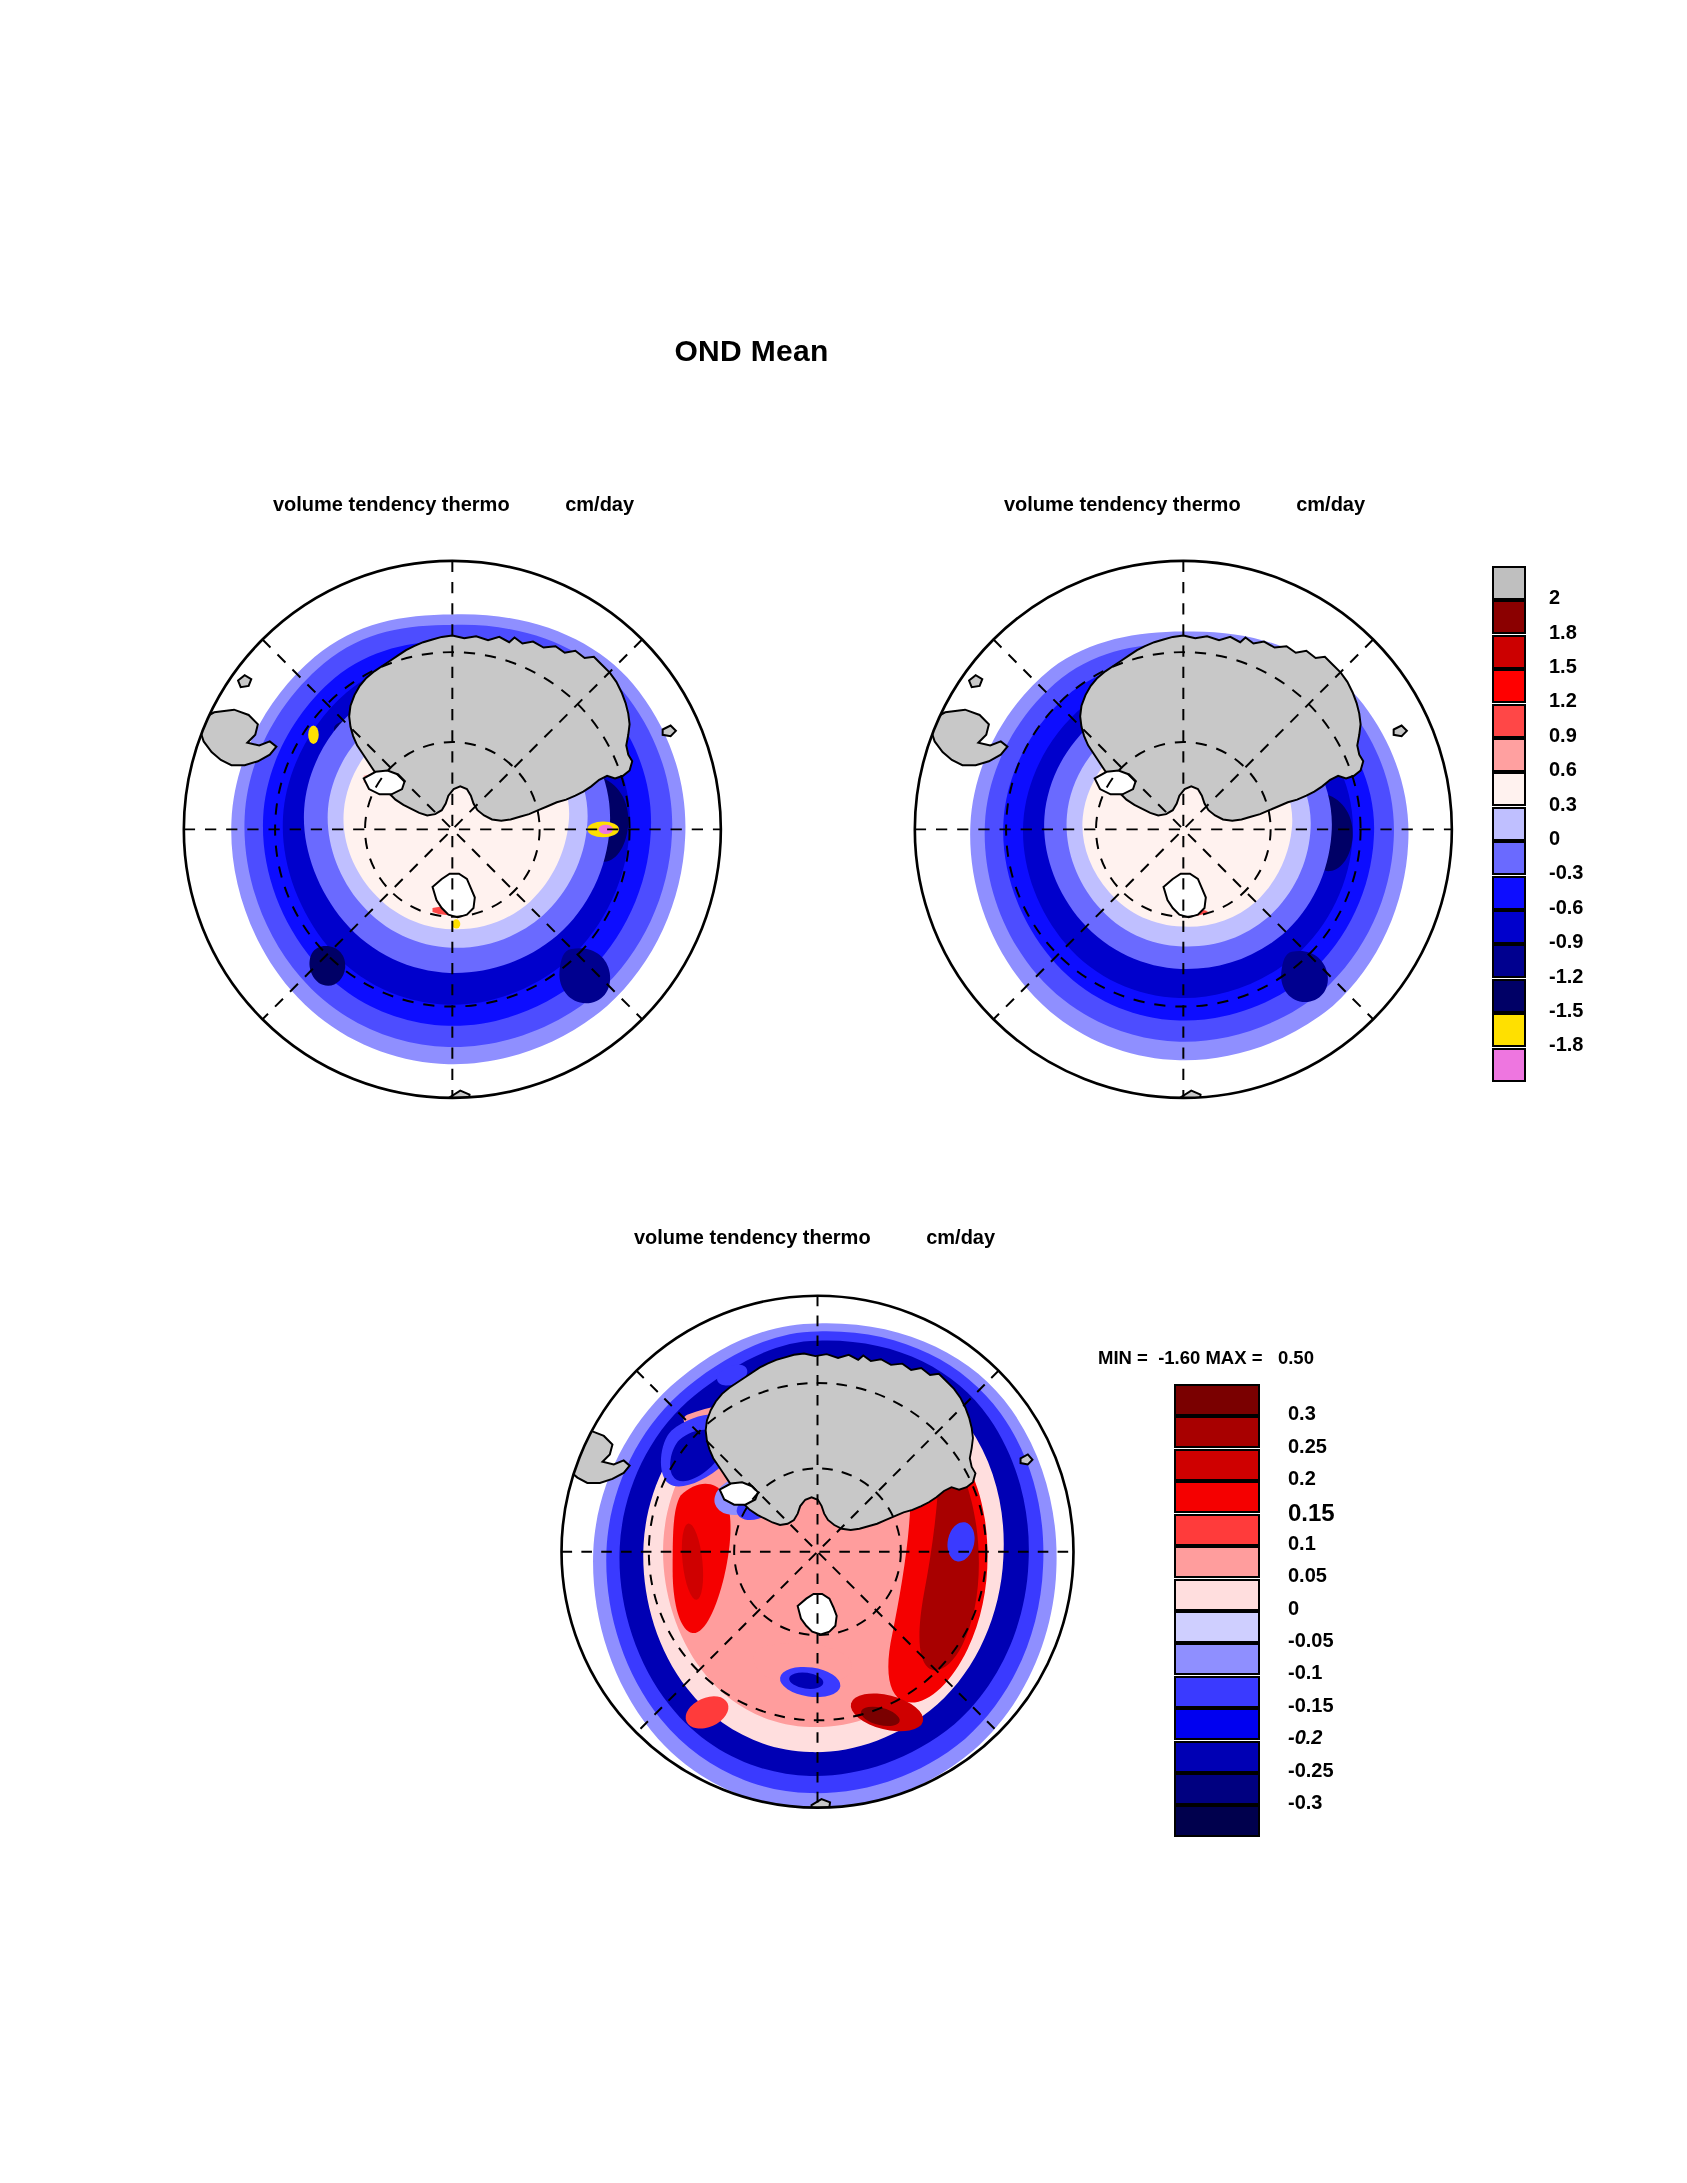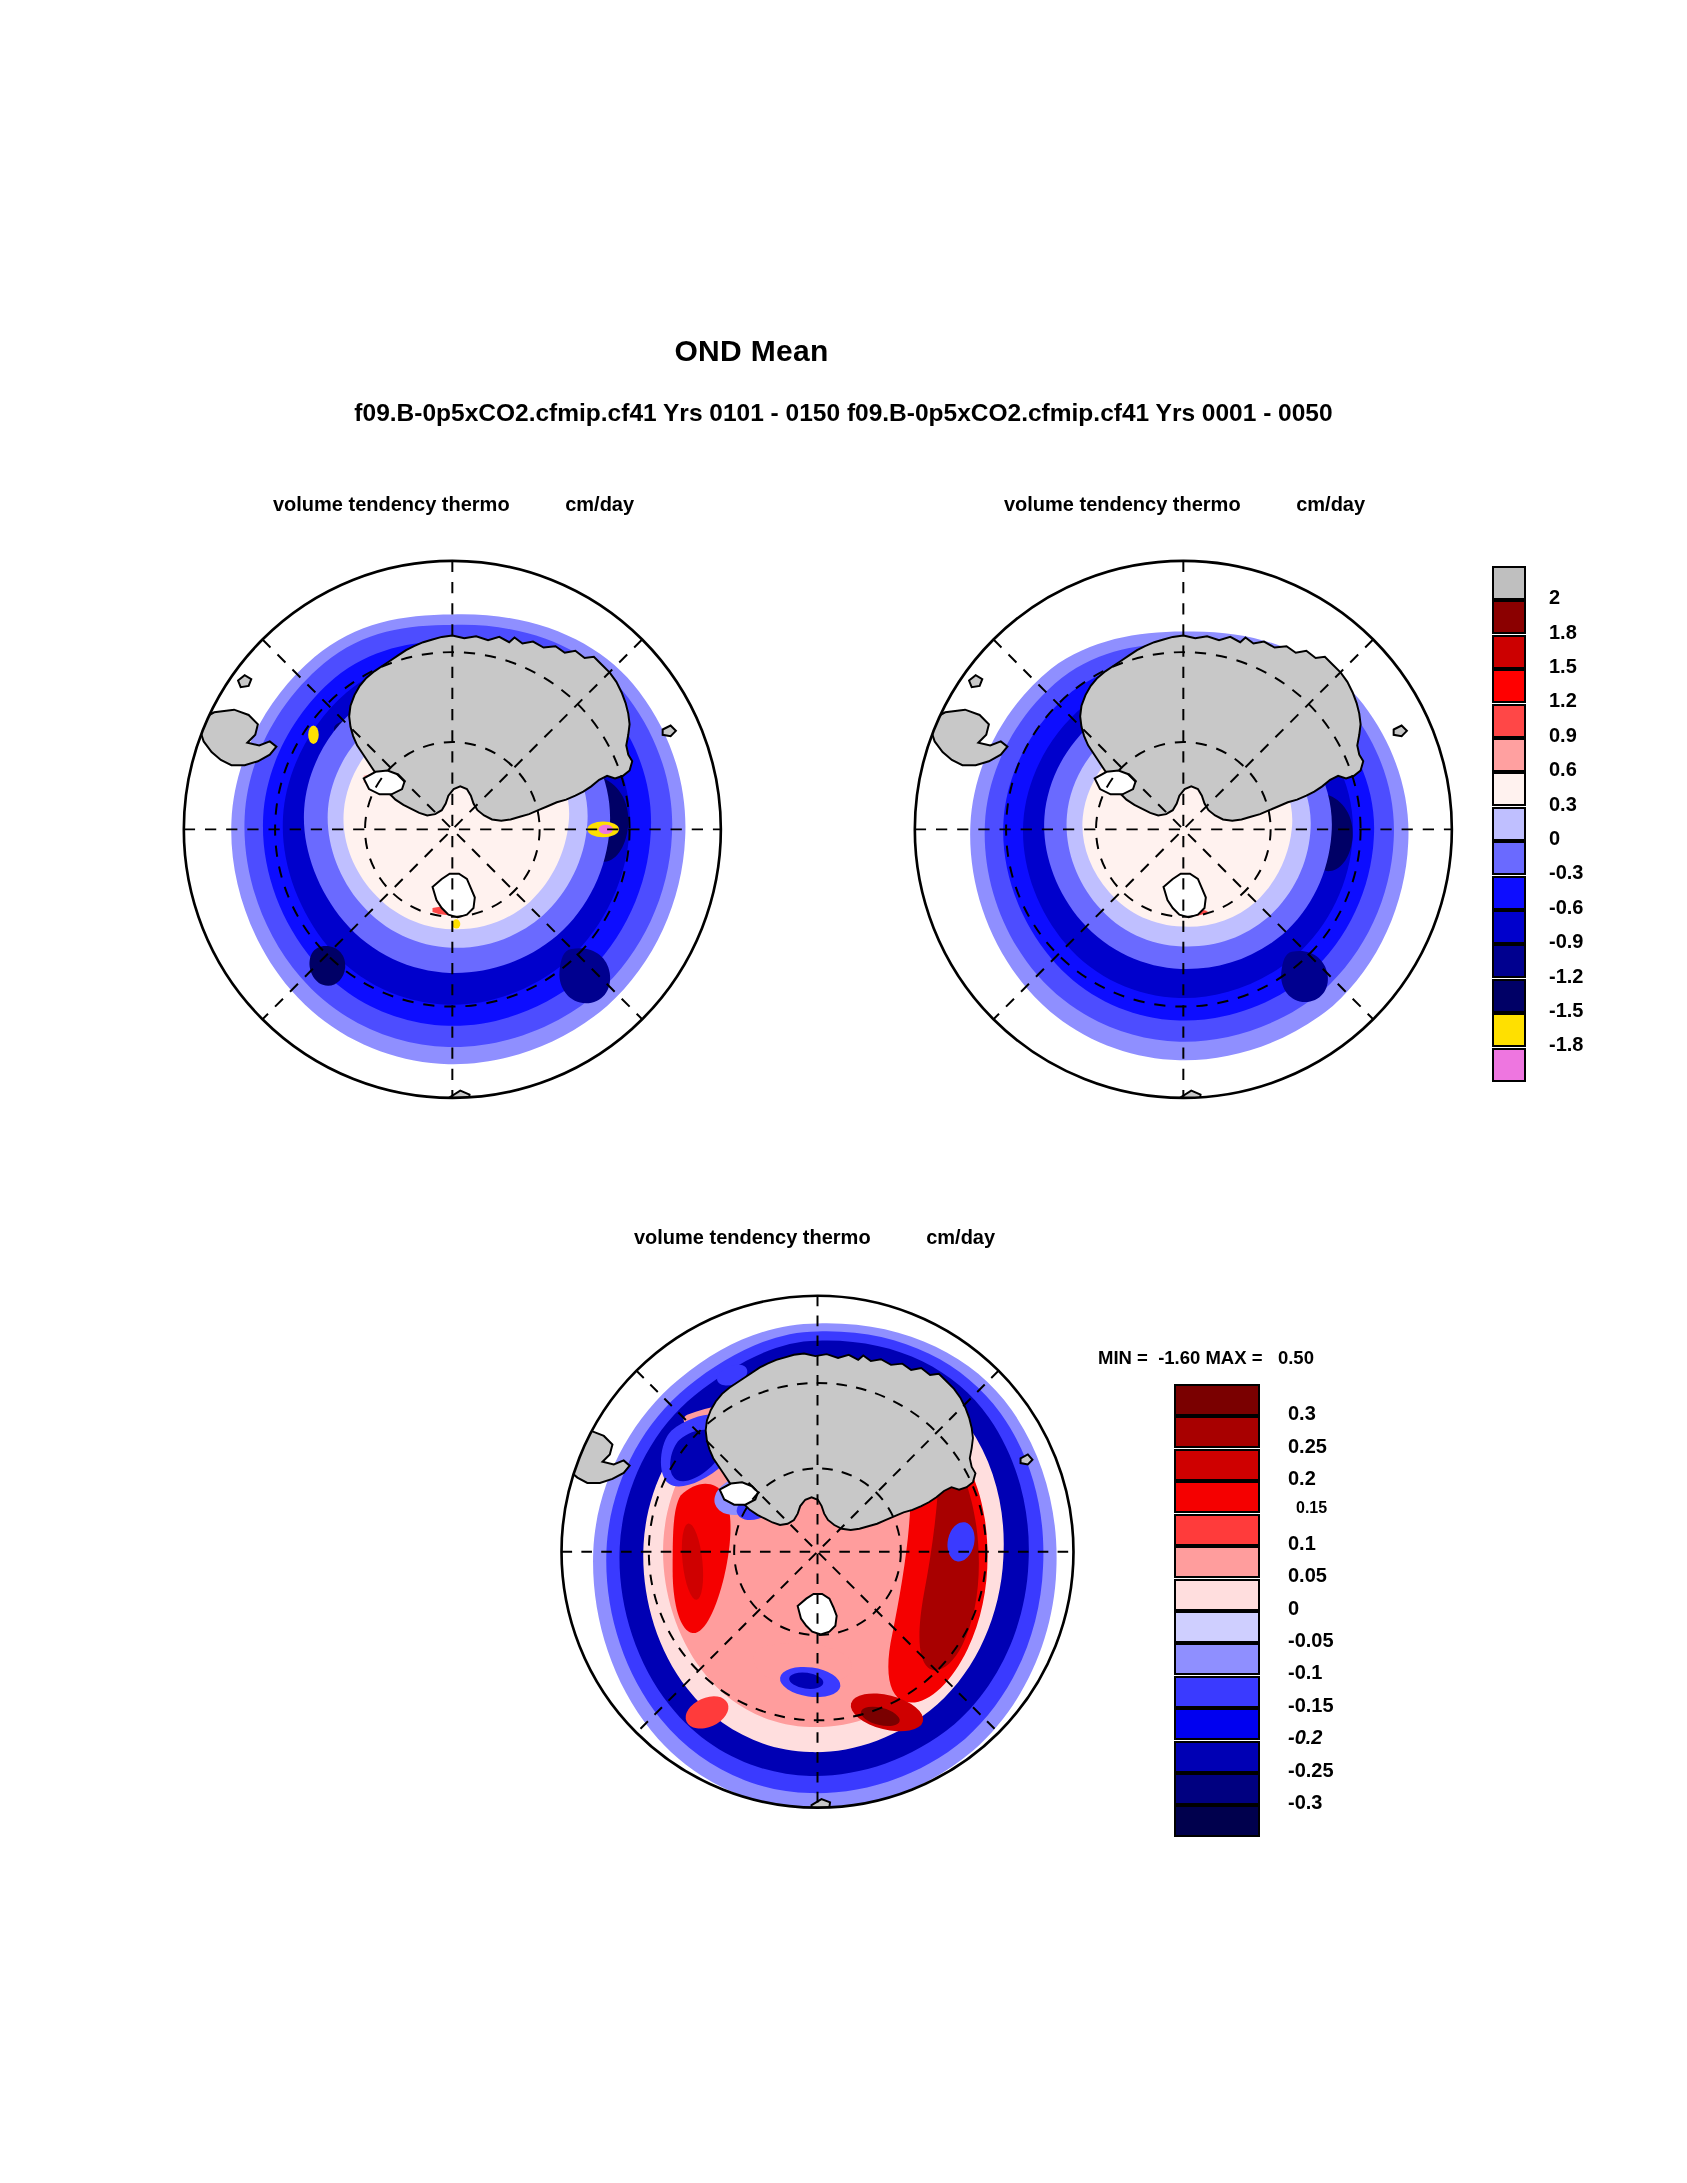--- a/index.html
+++ b/index.html
@@ -20,21 +20,20 @@
   .cbar .ctick{position:absolute;font-size:19px;font-weight:bold;white-space:nowrap;}
   svg{display:block;}
   .maphold{position:absolute;}
 </style>
 </head>
 <body>
 
 <div class="page">
 
   <div class="abs ctr" id="main-title">OND Mean</div>
-  <div class="abs ctr" id="sub-title">f09.B-0p5xCO2.cfmip.cf41  Yrs 0101 - 0150  f09.B-0p5xCO2.cfmip.cf41  Yrs 0001 - 0050</div>
 
   <div class="abs ctr panel-label" id="lbl-left">volume tendency thermo          cm/day</div>
   <div class="abs ctr panel-label" id="lbl-right">volume tendency thermo          cm/day</div>
 
   <div class="maphold" style="left:165px;top:543px;">
     <svg width="576" height="582" viewBox="0 0 870 880">
       <defs>
         <clipPath id="circA">
             <circle cx="434" cy="433" r="406"></circle>
           </clipPath>
@@ -357,21 +356,21 @@
       <div class="swatch" style="top: 227px; height: 32px; width: 86px; background: rgb(207, 207, 255);"></div>
       <div class="swatch" style="top: 259px; height: 32px; width: 86px; background: rgb(143, 143, 255);"></div>
       <div class="swatch" style="top: 292px; height: 32px; width: 86px; background: rgb(58, 58, 255);"></div>
       <div class="swatch" style="top: 324px; height: 32px; width: 86px; background: rgb(0, 0, 240);"></div>
       <div class="swatch" style="top: 357px; height: 32px; width: 86px; background: rgb(0, 0, 180);"></div>
       <div class="swatch" style="top: 389px; height: 32px; width: 86px; background: rgb(0, 0, 128);"></div>
       <div class="swatch" style="top: 421px; height: 32px; width: 86px; background: rgb(0, 0, 77);"></div>
       <div class="ctick" style="left: 114px; top: 18px; font-size: 20px;">0.3</div>
       <div class="ctick" style="left: 114px; top: 51px; font-size: 20px;">0.25</div>
       <div class="ctick" style="left: 114px; top: 83px; font-size: 20px;">0.2</div>
-      <div class="ctick" style="left: 122px; top: 115px; font-size: 16px;">0.15</div>
+      <div class="ctick" style="left: 114px; top: 115px; font-size: 24px;">0.15</div>
       <div class="ctick" style="left: 114px; top: 148px; font-size: 20px;">0.1</div>
       <div class="ctick" style="left: 114px; top: 180px; font-size: 20px;">0.05</div>
       <div class="ctick" style="left: 114px; top: 213px; font-size: 20px;">0</div>
       <div class="ctick" style="left: 114px; top: 245px; font-size: 20px;">-0.05</div>
       <div class="ctick" style="left: 114px; top: 277px; font-size: 20px;">-0.1</div>
       <div class="ctick" style="left: 114px; top: 310px; font-size: 20px;">-0.15</div>
       <div class="ctick" style="left: 114px; top: 342px; font-size: 20px; font-style: italic;">-0.2</div>
       <div class="ctick" style="left: 114px; top: 375px; font-size: 20px;">-0.25</div>
       <div class="ctick" style="left: 114px; top: 407px; font-size: 20px;">-0.3</div>
     </div>

